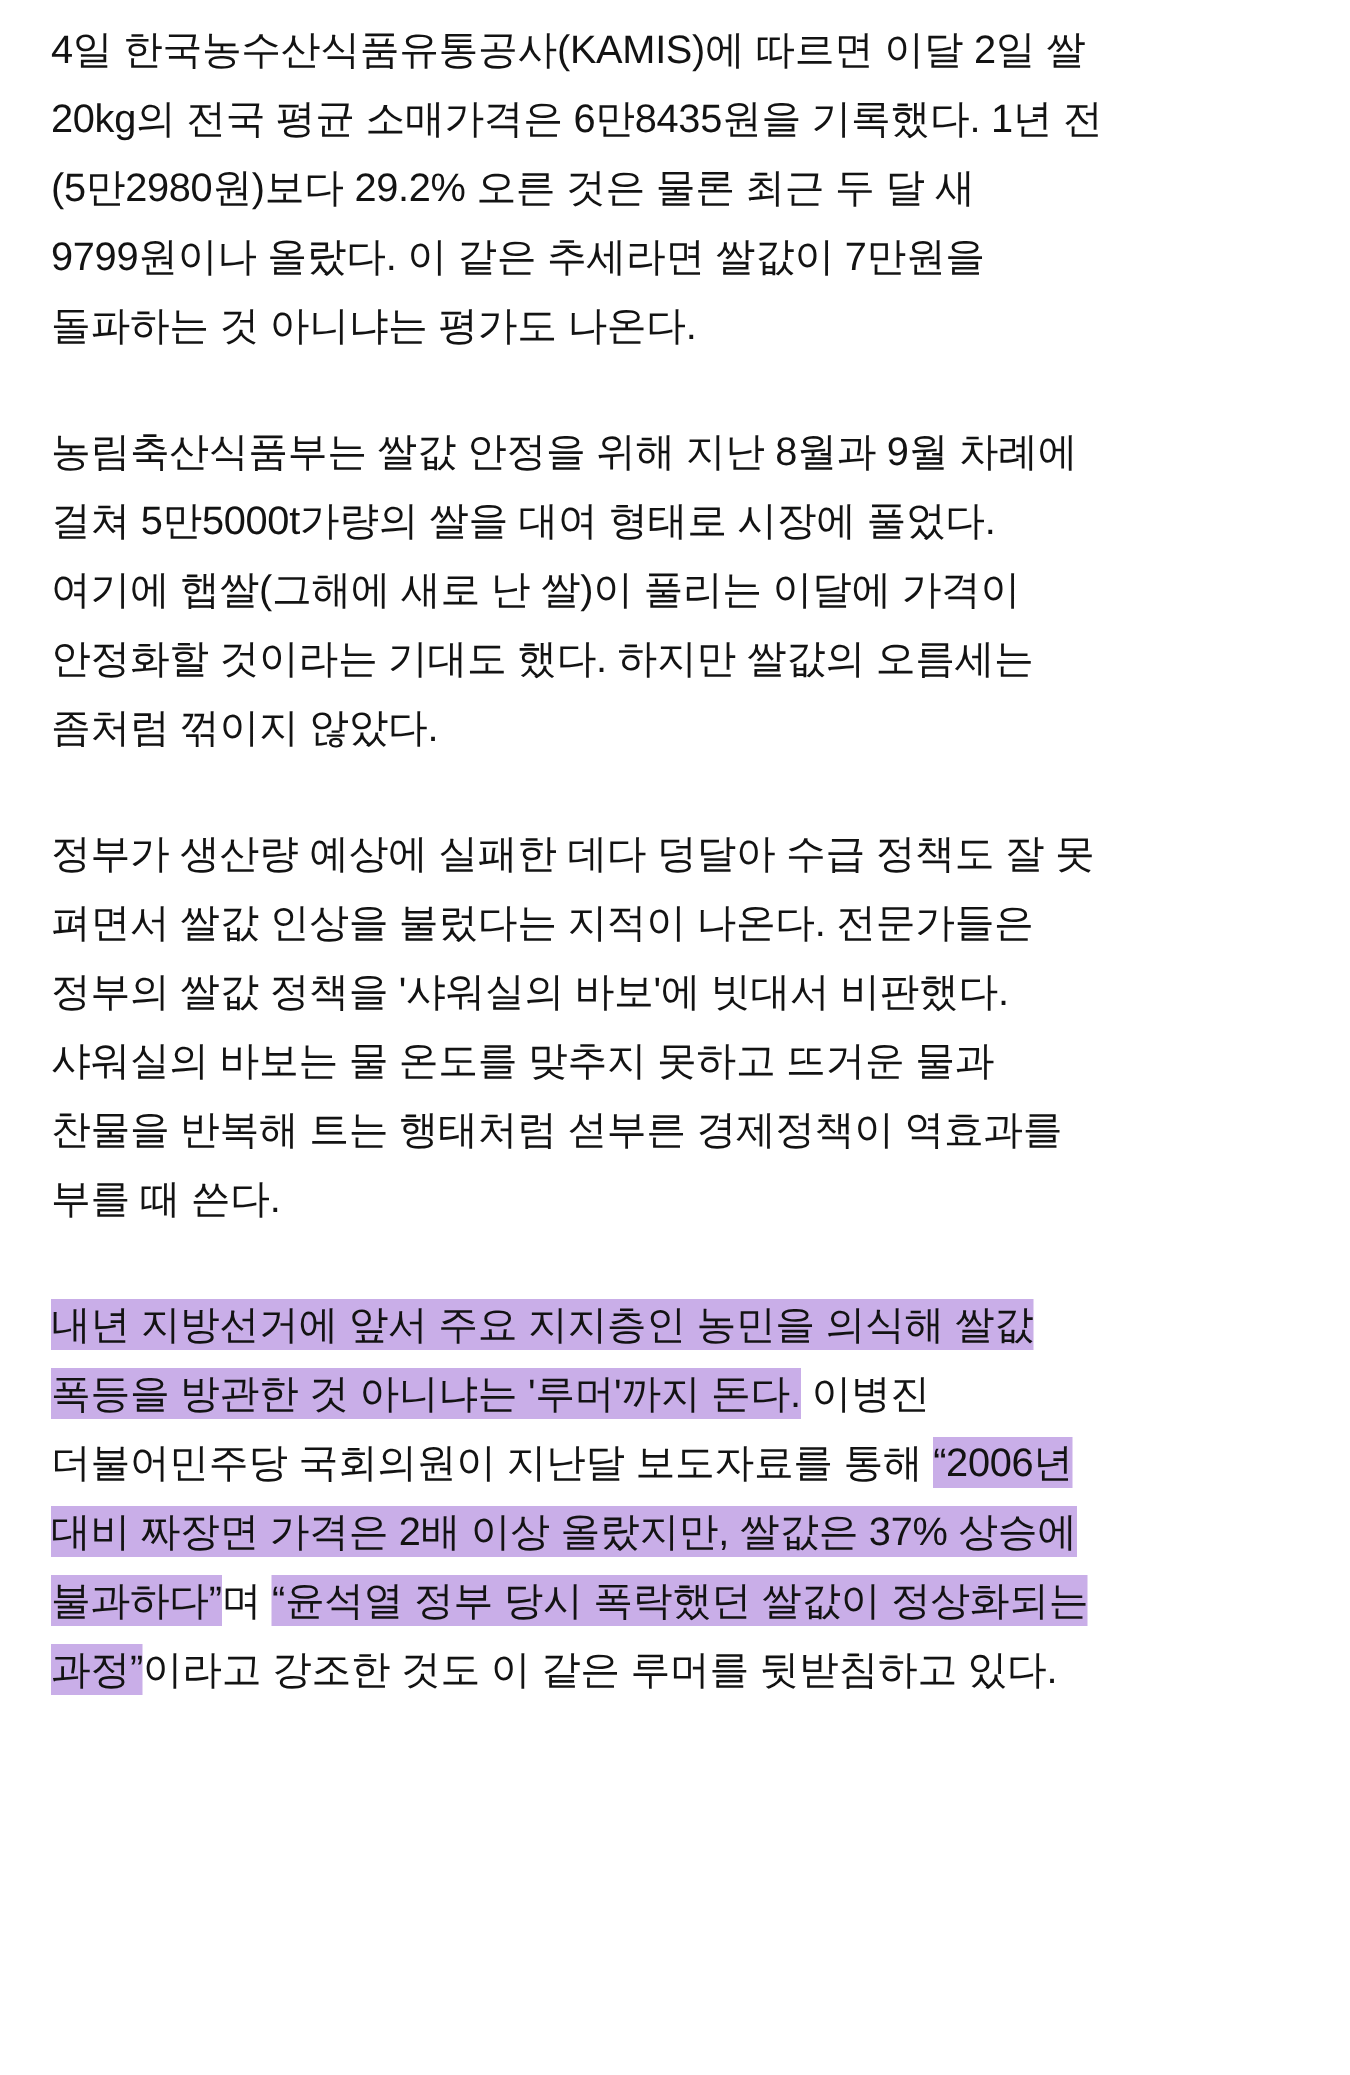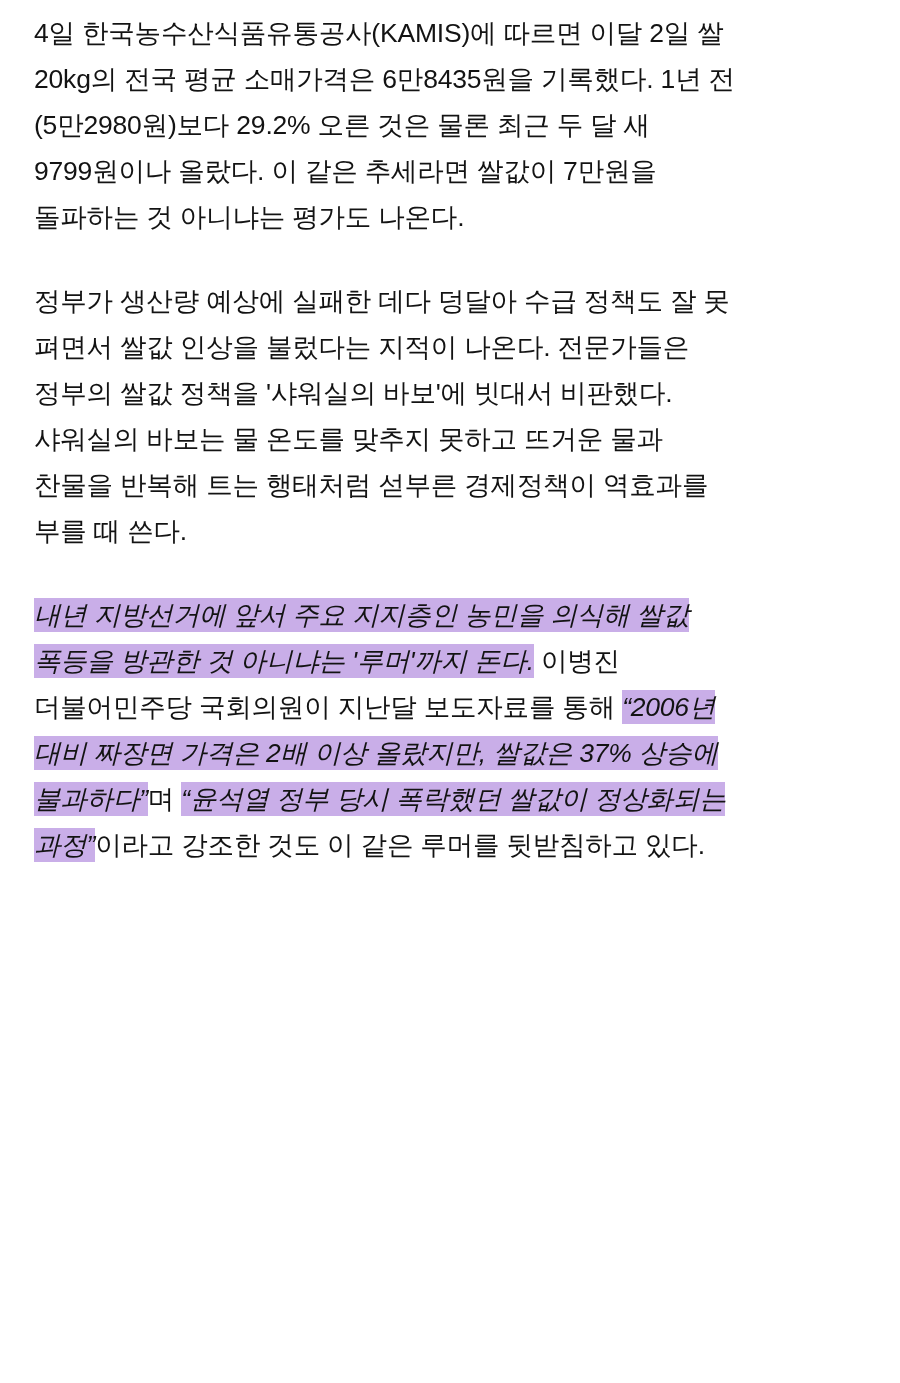--- a/index.html
+++ b/index.html
@@ -30,32 +30,32 @@
     text-align: left;
   }
   .para:last-child {
     margin-bottom: 0;
   }
   
   .hl {
     background-color: #c9aee8;
     padding: 2px 0;
     box-decoration-break: clone;
-    font-style: italic;
     -webkit-box-decoration-break: clone;
   }
   .plain {
     background: transparent;
   }
   .final-para {
     margin-bottom: 0;
   }
 </style>
 </head>
 <body>
 
 <div class="article">
   <div id="paragraphs">
       <div class="para"><span class="plain">4일 한국농수산식품유통공사(KAMIS)에 따르면 이달 2일 쌀 20kg의 전국 평균 소매가격은 6만8435원을 기록했다. 1년 전(5만2980원)보다 29.2% 오른 것은 물론 최근 두 달 새 9799원이나 올랐다. 이 같은 추세라면 쌀값이 7만원을 돌파하는 것 아니냐는 평가도 나온다.</span></div>
+      <div class="para"><span class="plain">농림축산식품부는 쌀값 안정을 위해 지난 8월과 9월 차례에 걸쳐 5만5000t가량의 쌀을 대여 형태로 시장에 풀었다. 여기에 햅쌀(그해에 새로 난 쌀)이 풀리는 이달에 가격이 안정화할 것이라는 기대도 했다. 하지만 쌀값의 오름세는 좀처럼 꺾이지 않았다.</span></div>
       <div class="para"><span class="plain">정부가 생산량 예상에 실패한 데다 덩달아 수급 정책도 잘 못 펴면서 쌀값 인상을 불렀다는 지적이 나온다. 전문가들은 정부의 쌀값 정책을 '샤워실의 바보'에 빗대서 비판했다. 샤워실의 바보는 물 온도를 맞추지 못하고 뜨거운 물과 찬물을 반복해 트는 행태처럼 섣부른 경제정책이 역효과를 부를 때 쓴다.</span></div>
       <div class="para final-para"><span class="hl" style="background-color: rgb(201, 174, 232);">내년 지방선거에 앞서 주요 지지층인 농민을 의식해 쌀값 폭등을 방관한 것 아니냐는 '루머'까지 돈다.</span><span class="plain"> 이병진 더불어민주당 국회의원이 지난달 보도자료를 통해 </span><span class="hl" style="background-color: rgb(201, 174, 232);">“2006년 대비 짜장면 가격은 2배 이상 올랐지만, 쌀값은 37% 상승에 불과하다”</span><span class="plain">며 </span><span class="hl" style="background-color: rgb(201, 174, 232);">“윤석열 정부 당시 폭락했던 쌀값이 정상화되는 과정”</span><span class="plain">이라고 강조한 것도 이 같은 루머를 뒷받침하고 있다.</span></div>
     </div>
 </div>
 
 </body></html>

